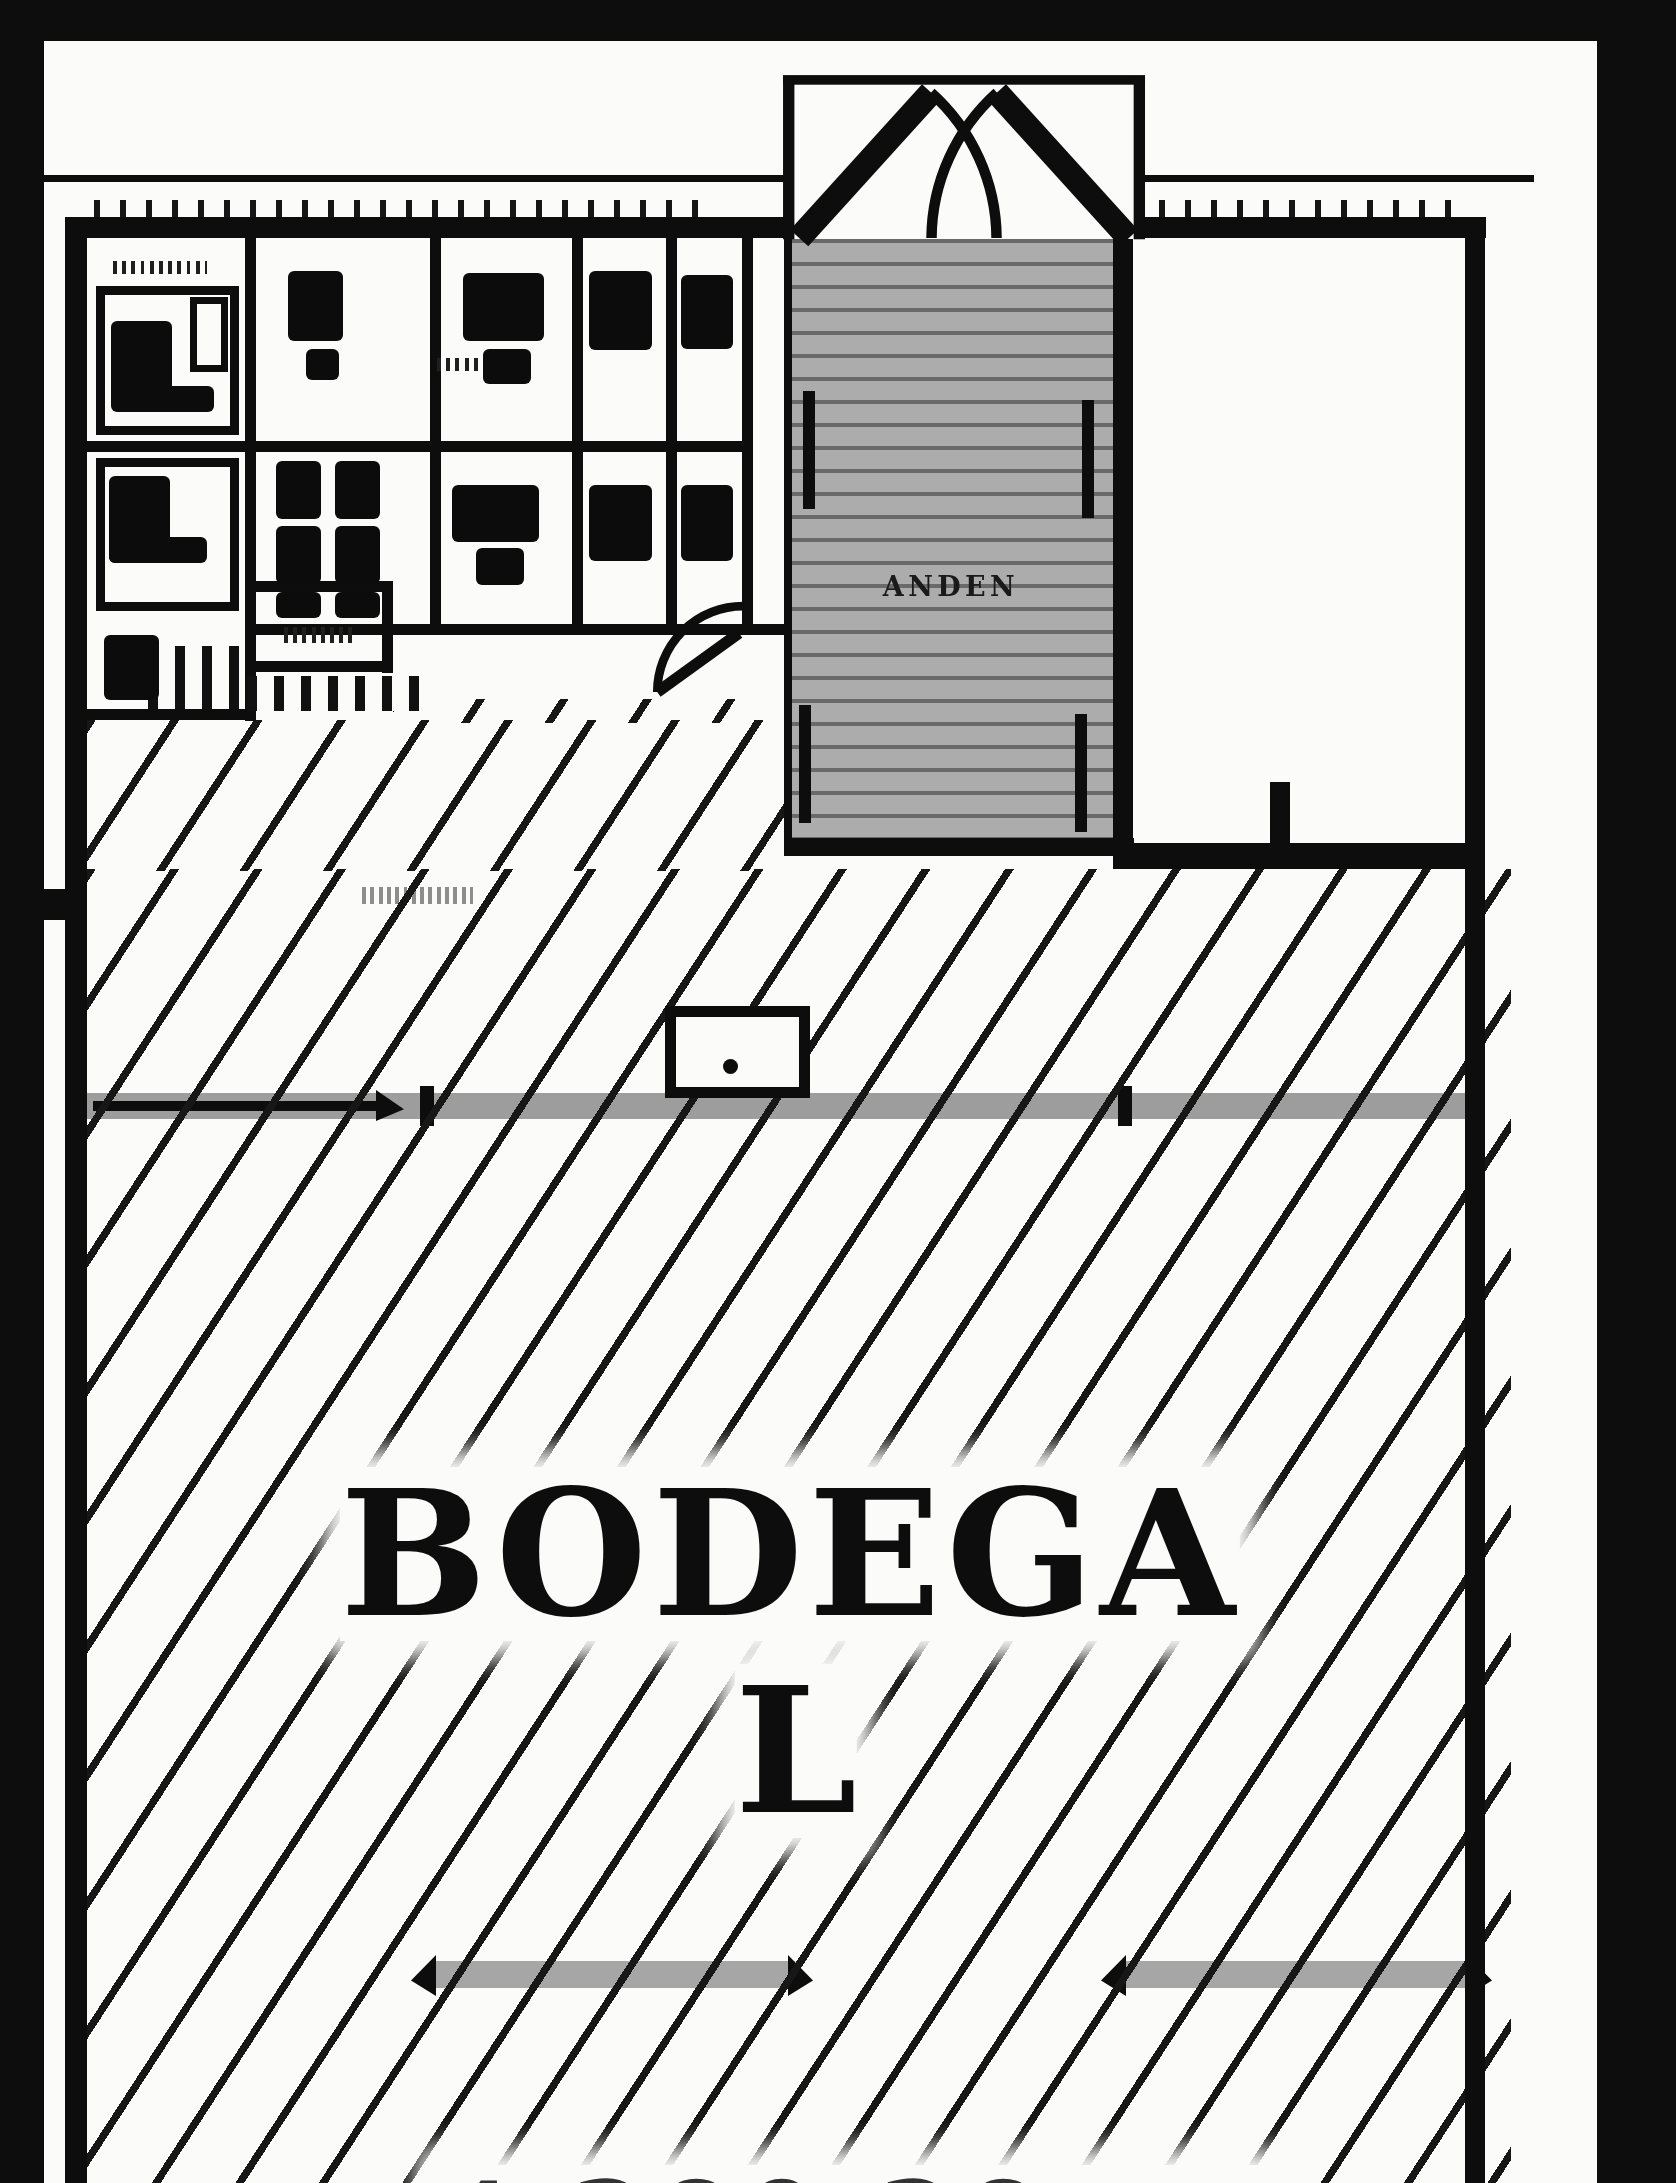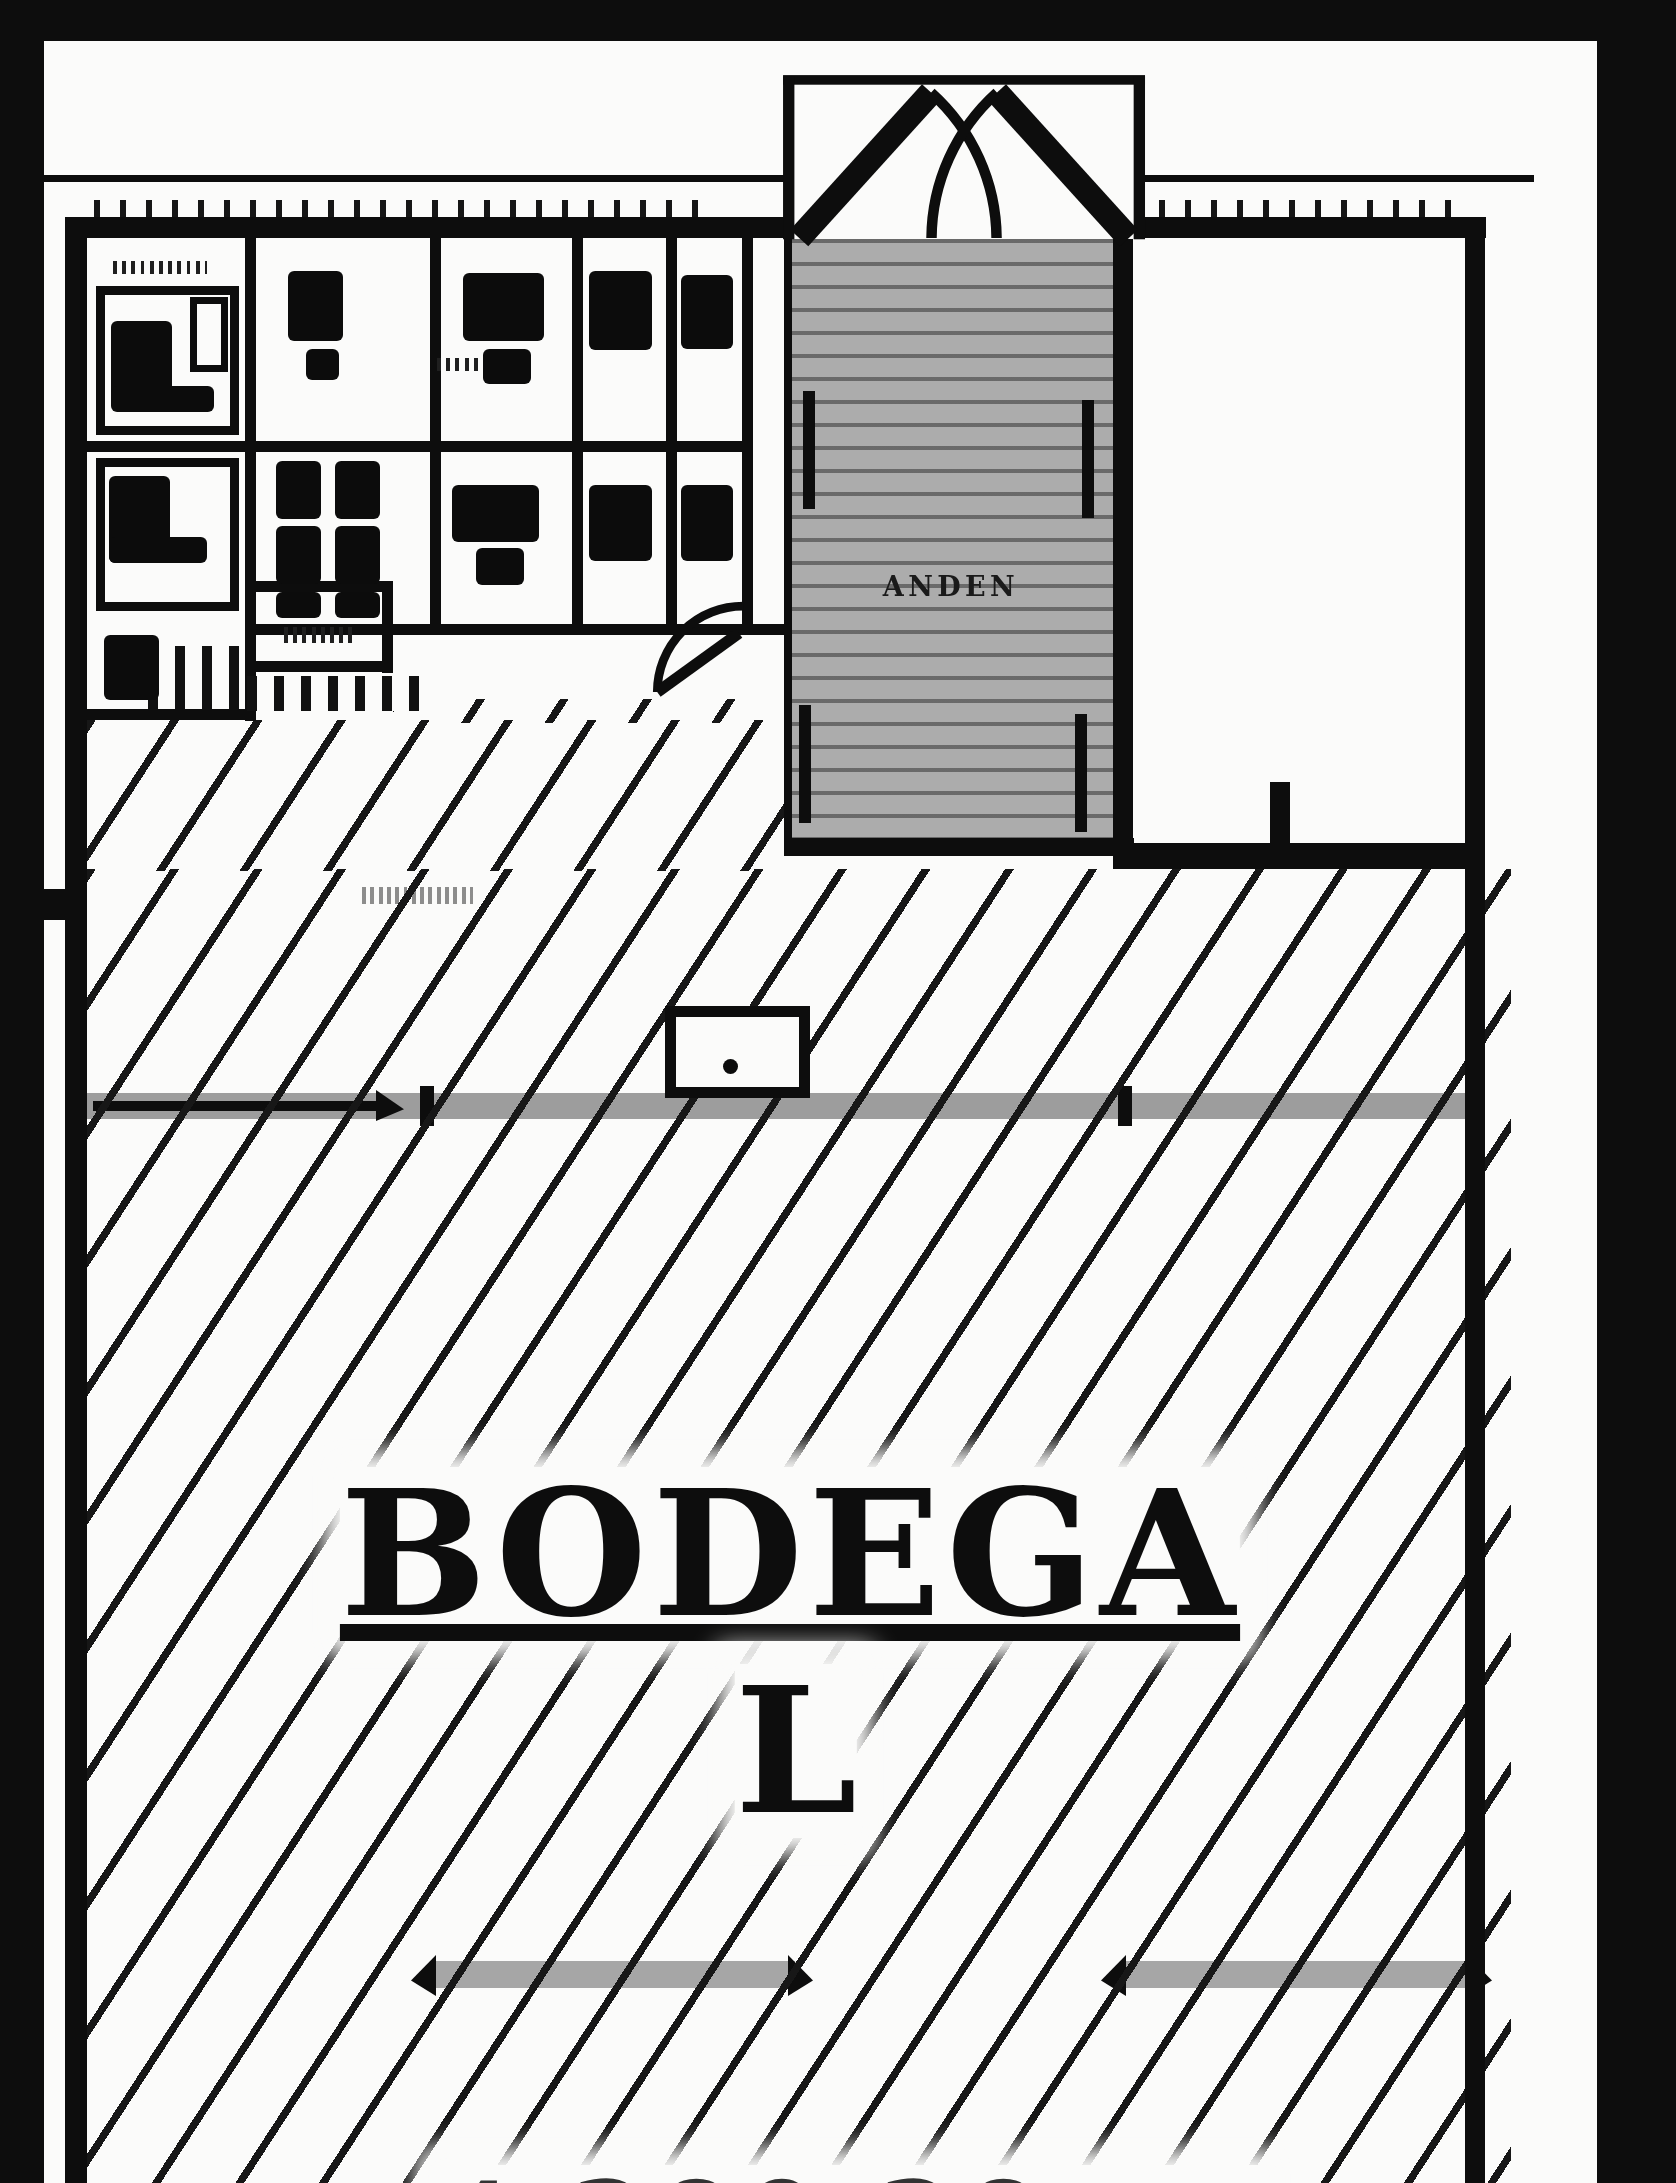--- a/index.html
+++ b/index.html
@@ -142,21 +142,21 @@
     <path d="M 2132 212 A 452 452 0 0 1 2282 545" stroke-width="24"></path>
     <path d="M 2283 212 A 452 452 0 0 0 2133 545" stroke-width="24"></path>
   </g>
 
   <g stroke="#0d0d0d" fill="none">
     <path d="M 1505 1585 A 197 197 0 0 1 1702 1388" stroke-width="20"></path>
     <line x1="1505" y1="1585" x2="1692" y2="1450" stroke-width="26"></line>
   </g>
 </svg>
 
-<div class="abs halo title" style="left:790px;top:1467px;transform:translateX(-50%);font-size:174px;letter-spacing:5.2px;text-decoration:underline;">
+<div class="abs halo title" style="left:790px;top:1467px;transform:translateX(-50%);font-size:174px;letter-spacing:5.2px;">
   <span>BODEGA</span>
 </div>
 <div class="abs halo title" style="left:796px;top:1664px;transform:translateX(-50%);font-size:174px;">
   <span>L</span>
 </div>
 <div class="abs halo arealbl" style="left:849px;top:2165px;transform:translateX(-50%);font-size:130px;letter-spacing:4.4px;">
   <span>4,389.38 M2.</span>
 </div>
 
 <div class="abs ink" style="left:0;top:0;width:1677px;height:41px;"></div>

